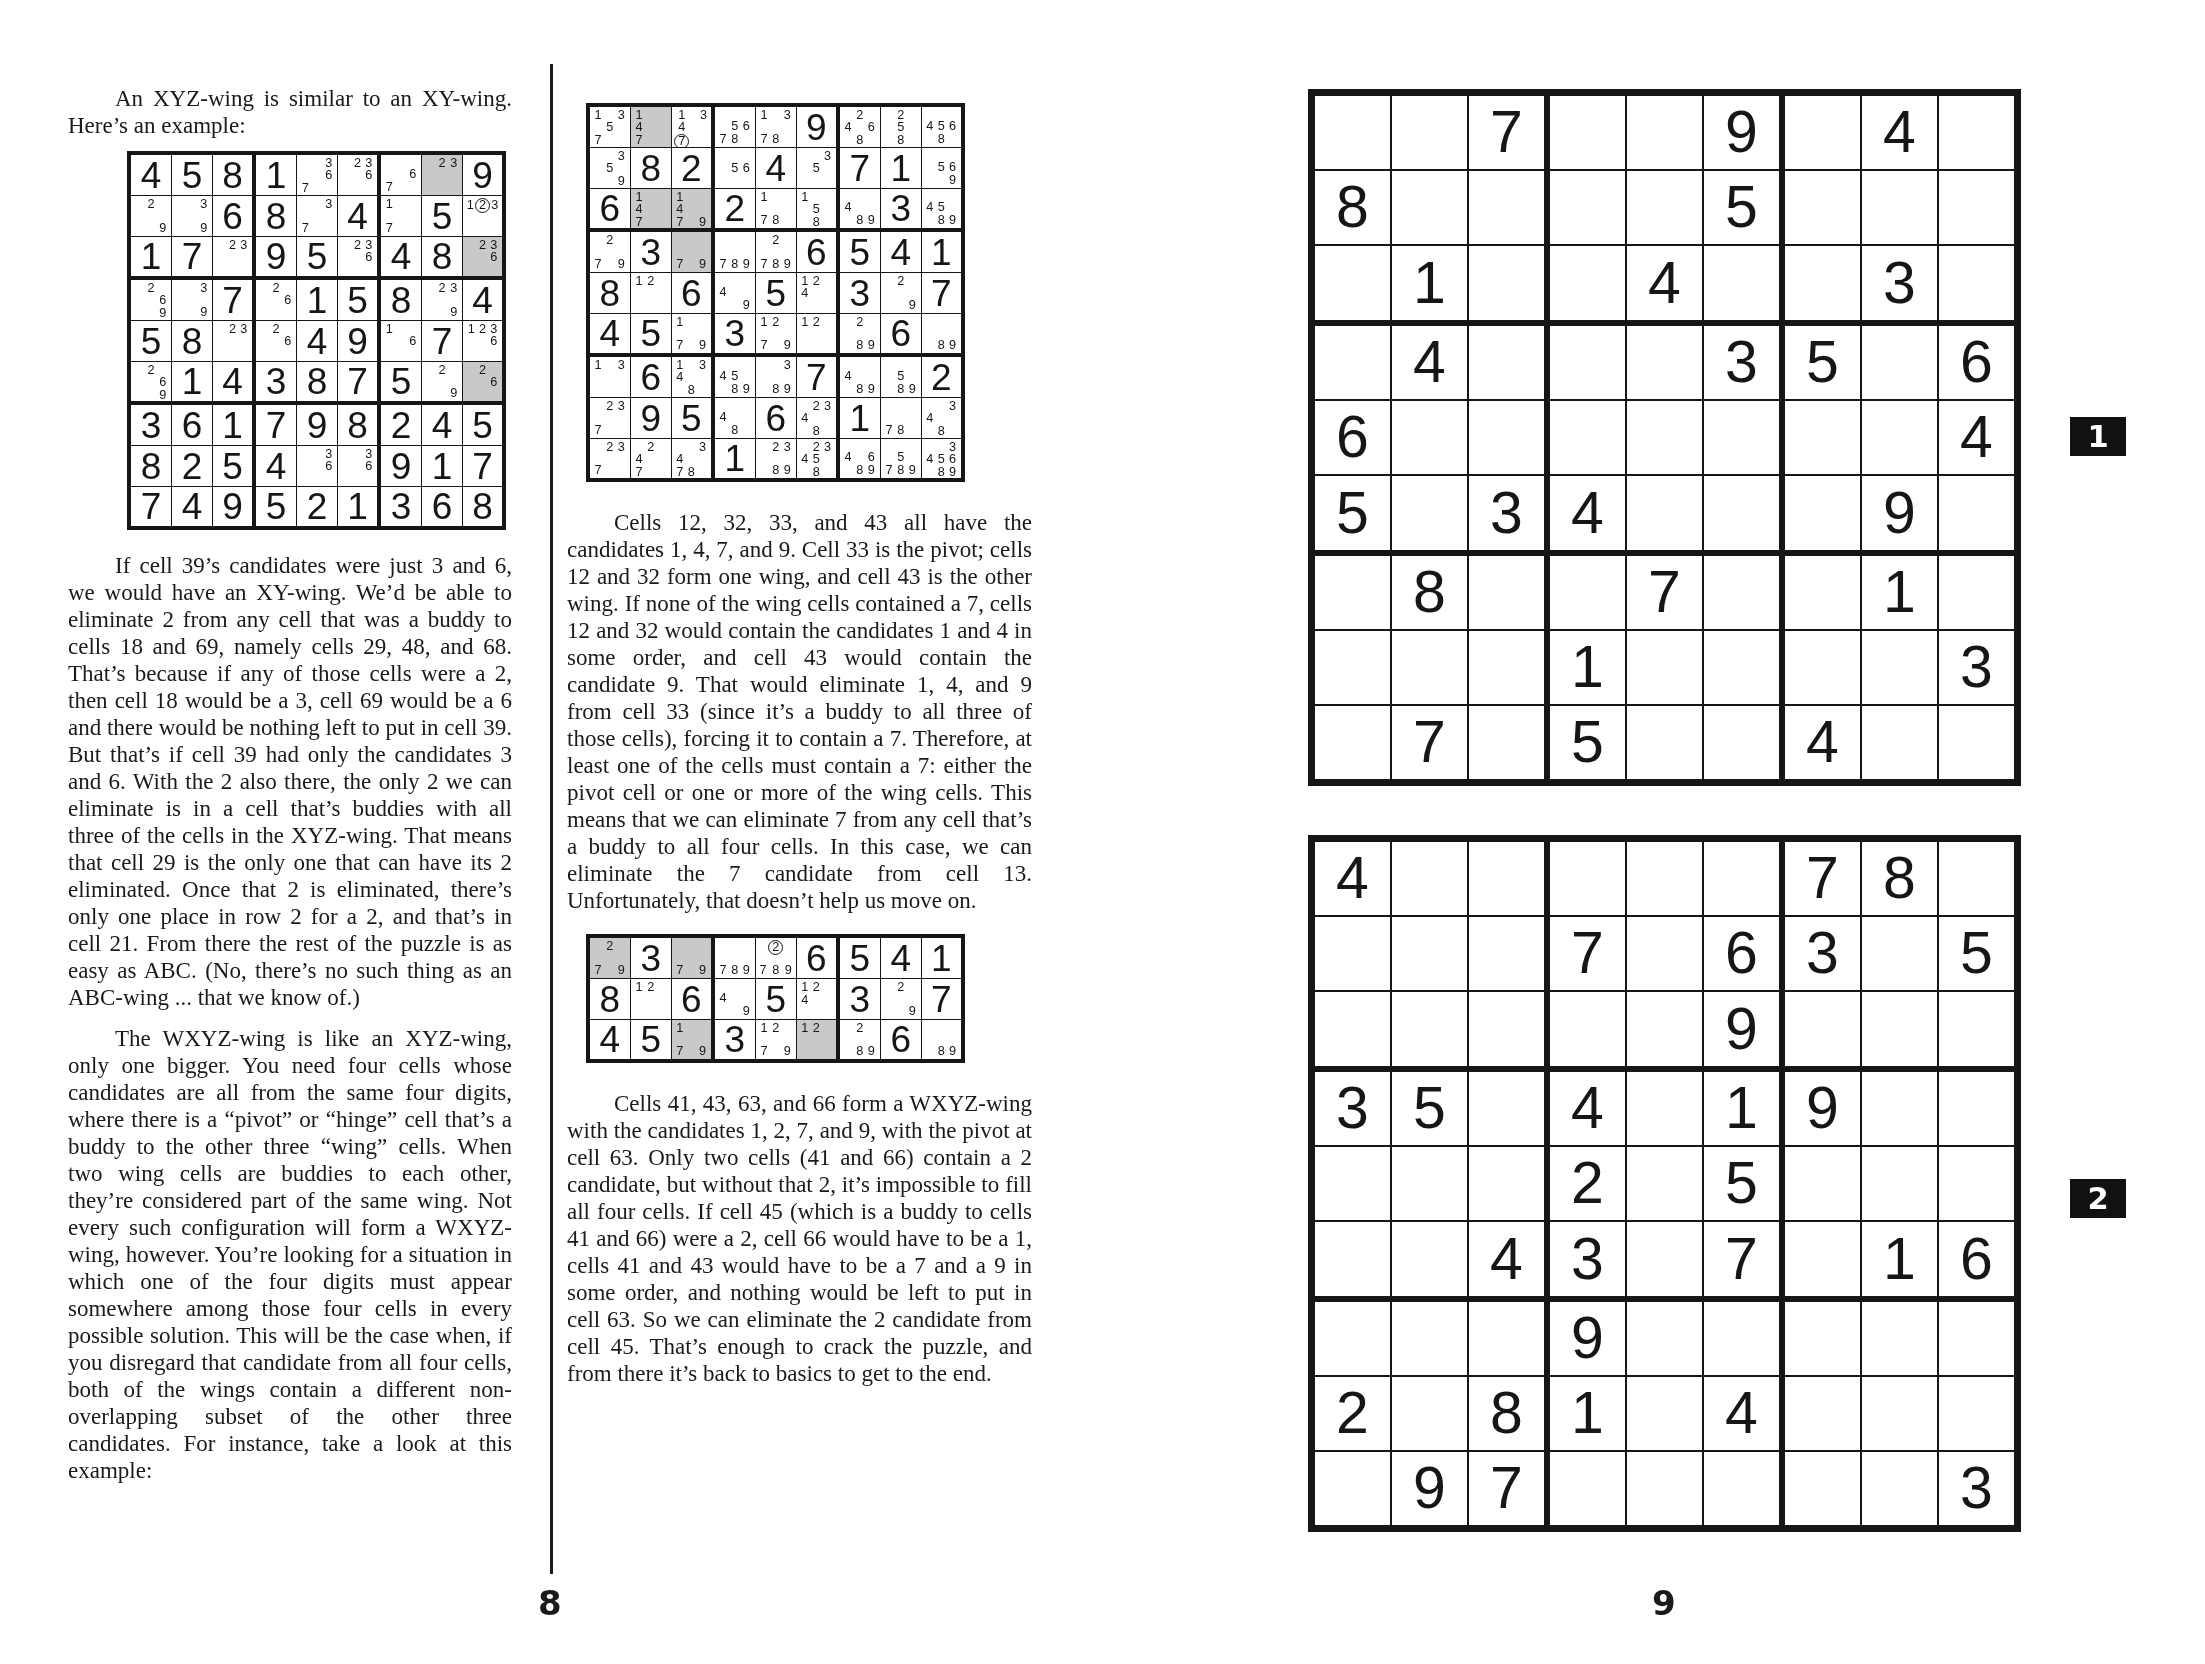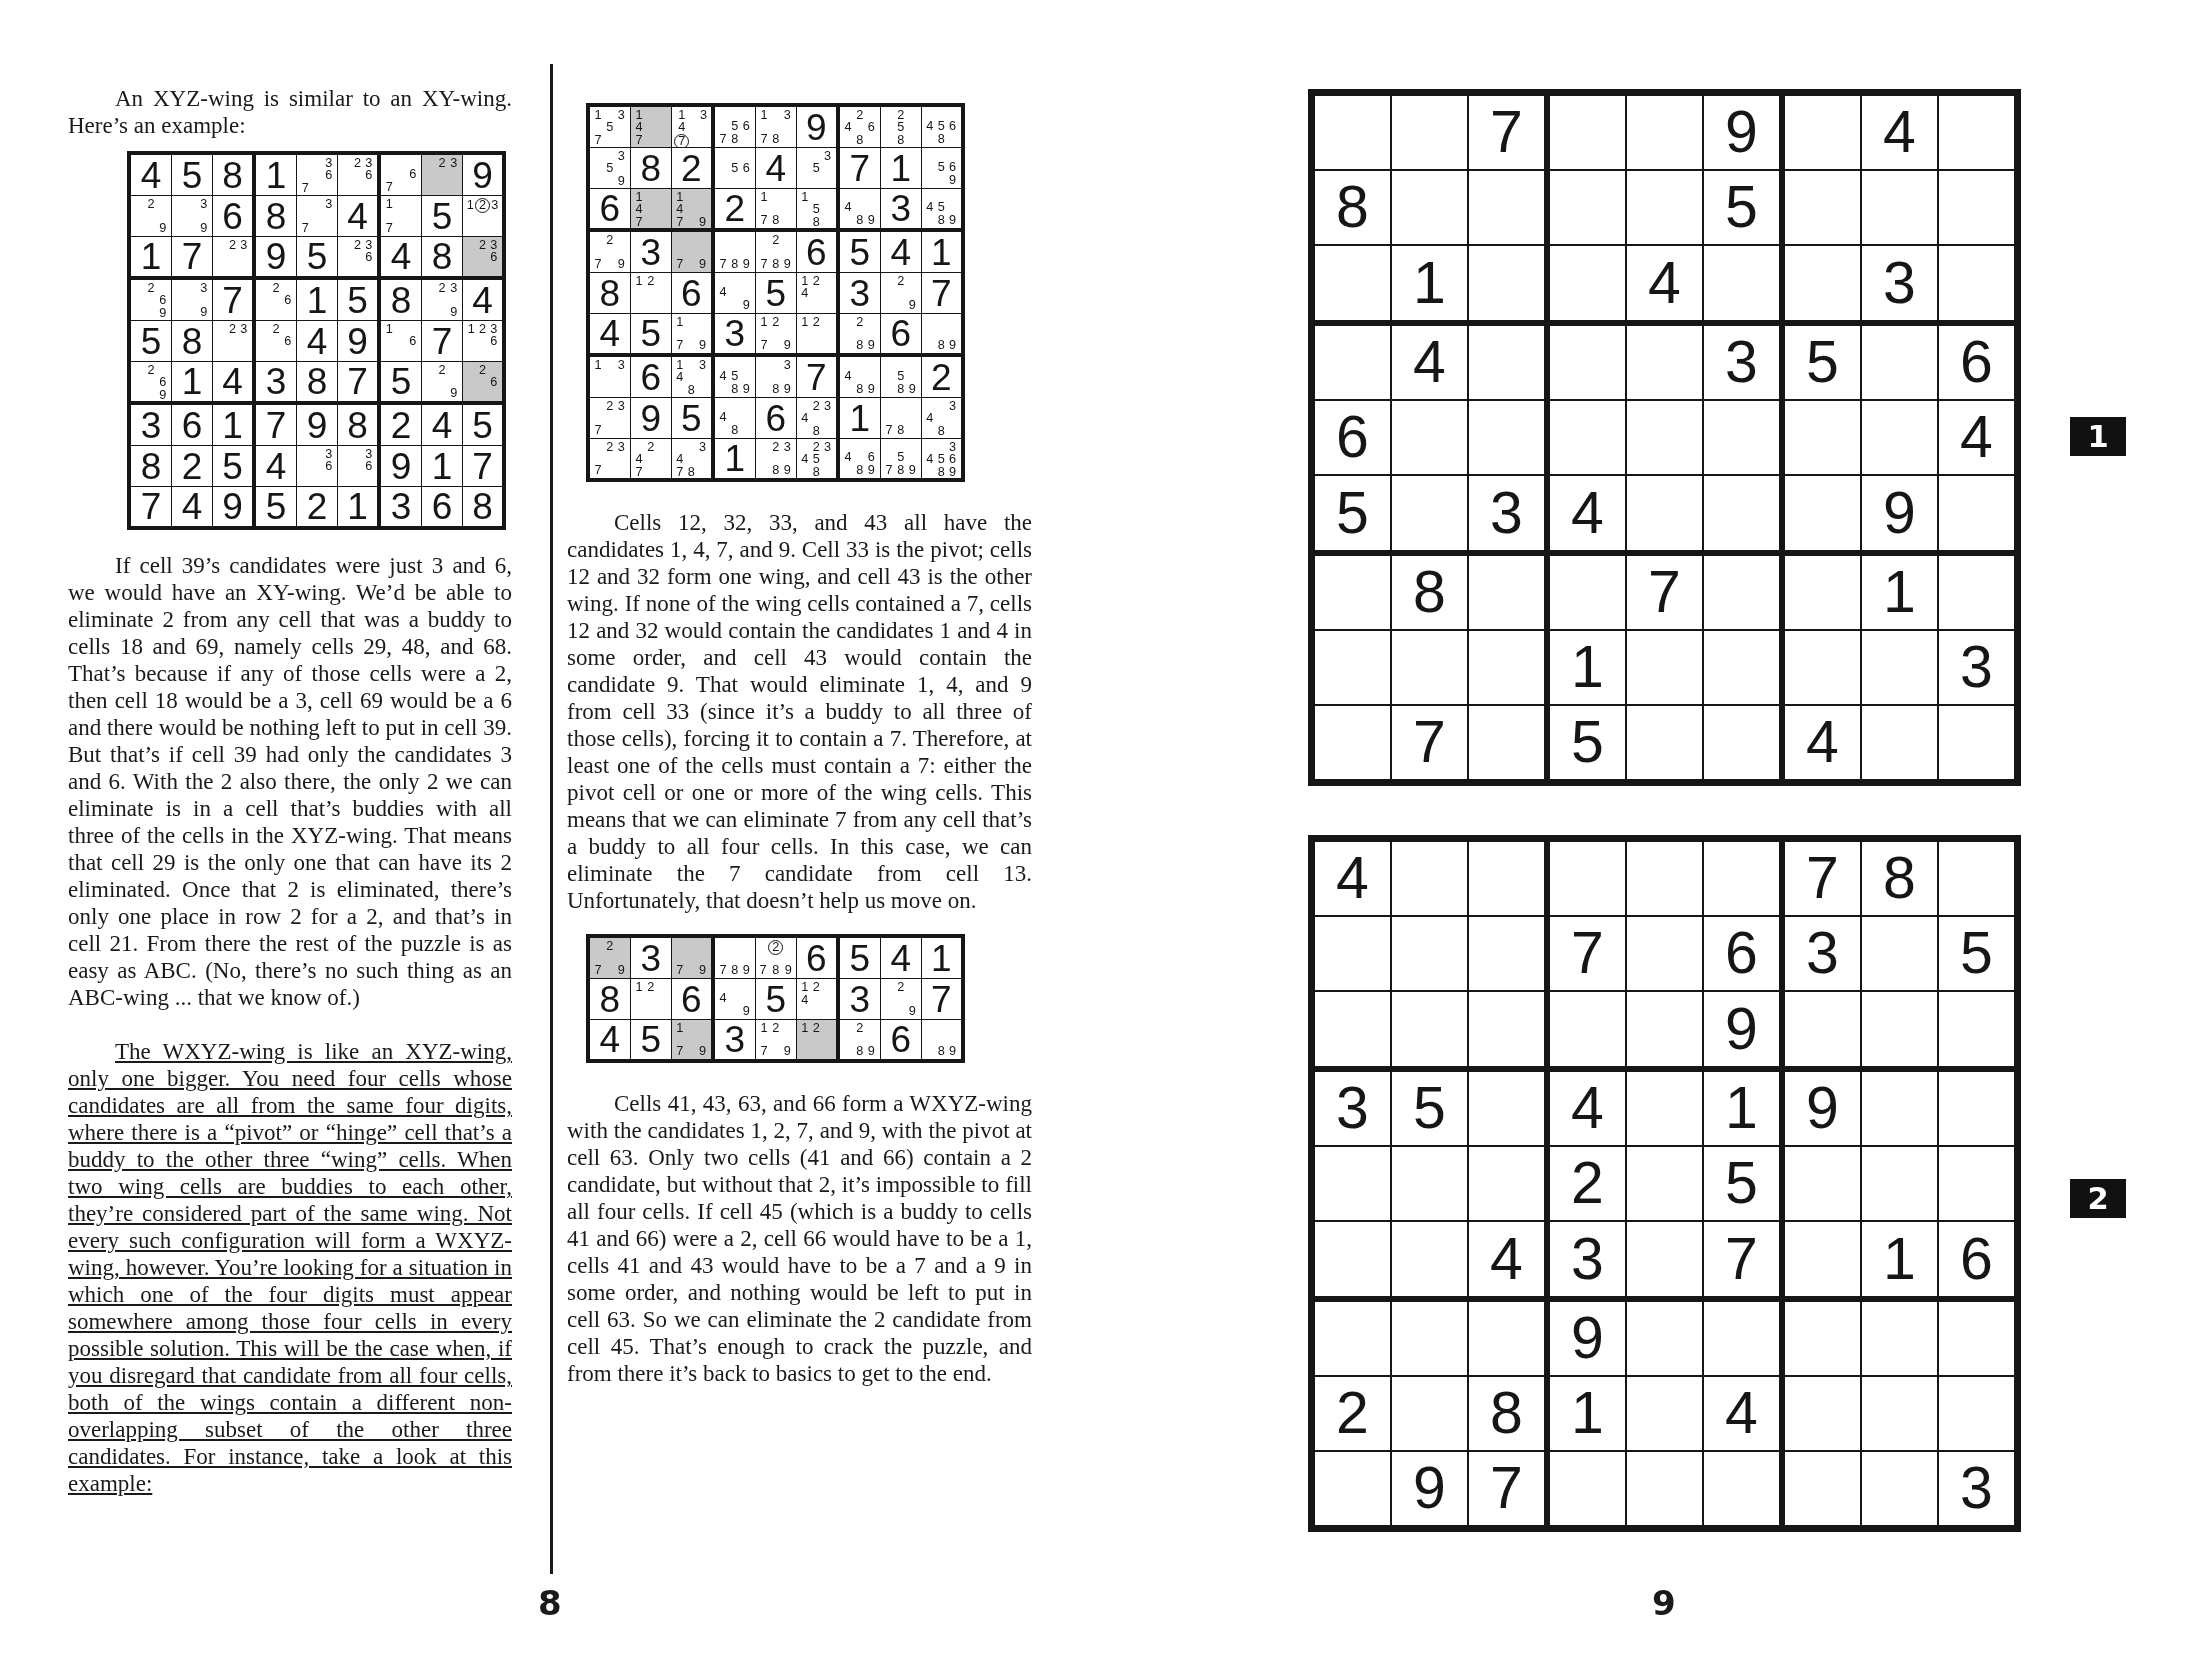--- a/index.html
+++ b/index.html
@@ -6,21 +6,21 @@
   .spread { position:relative; width:2205px; height:1665px; background:#ffffff;
             font-family:"Liberation Serif", serif; color:#1a1a1a; overflow:hidden; }
 
   
   .col-a { position:absolute; left:68px; top:85px; width:444px; }
   .col-b { position:absolute; left:567px; top:103px; width:465px; }
   .divider { position:absolute; left:550px; top:64px; width:2.5px; height:1510px; background:#1a1a1a; }
 
   .body { font-size:23px; line-height:27px; text-align:justify; text-indent:47px; margin:0; }
   .intro { margin-bottom:12px; }
-  .spaced { margin-top:27px;text-decoration:underline; }
+  .spaced { margin-top:14px; }
 
   
   #grid1 { margin:12px 0 22px 59px; }
   #grid2 { margin:0 0 27px 18.7px; }
   #grid3 { margin:20.4px 0 27px 18.7px; }
 
   .grid { display:grid; background:#ffffff; border:4.2px solid #161616; width:max-content; }
   .small-grid { grid-template-columns:41px 41px 43px 41px 41px 43px 41px 41px 39px; }
   .small-grid.rows9 { grid-template-rows:41px 41px 43px 41px 41px 43px 41px 41px 39px; }
   .small-grid.rows3 { grid-template-rows:41px 41px 39px; }

